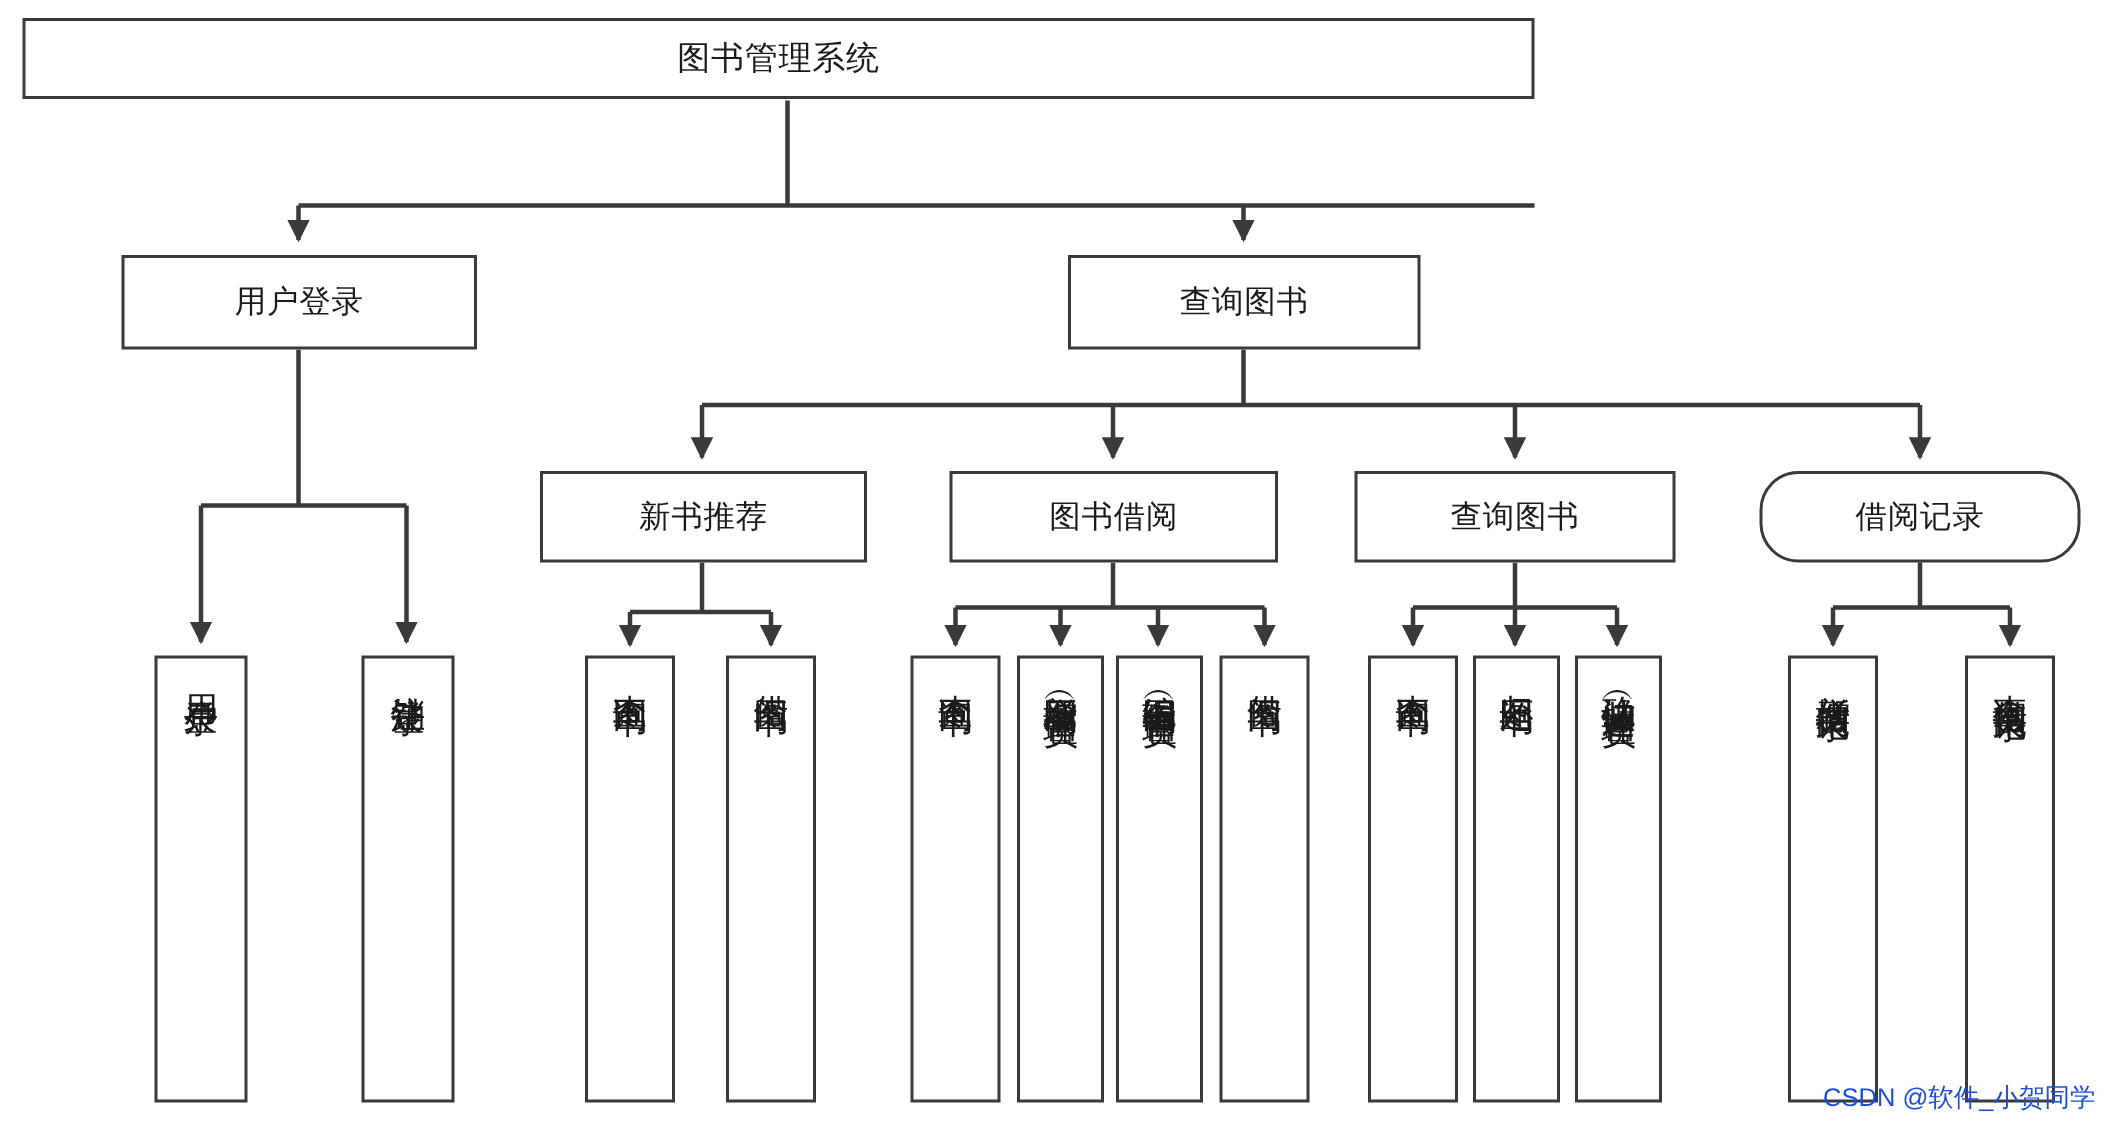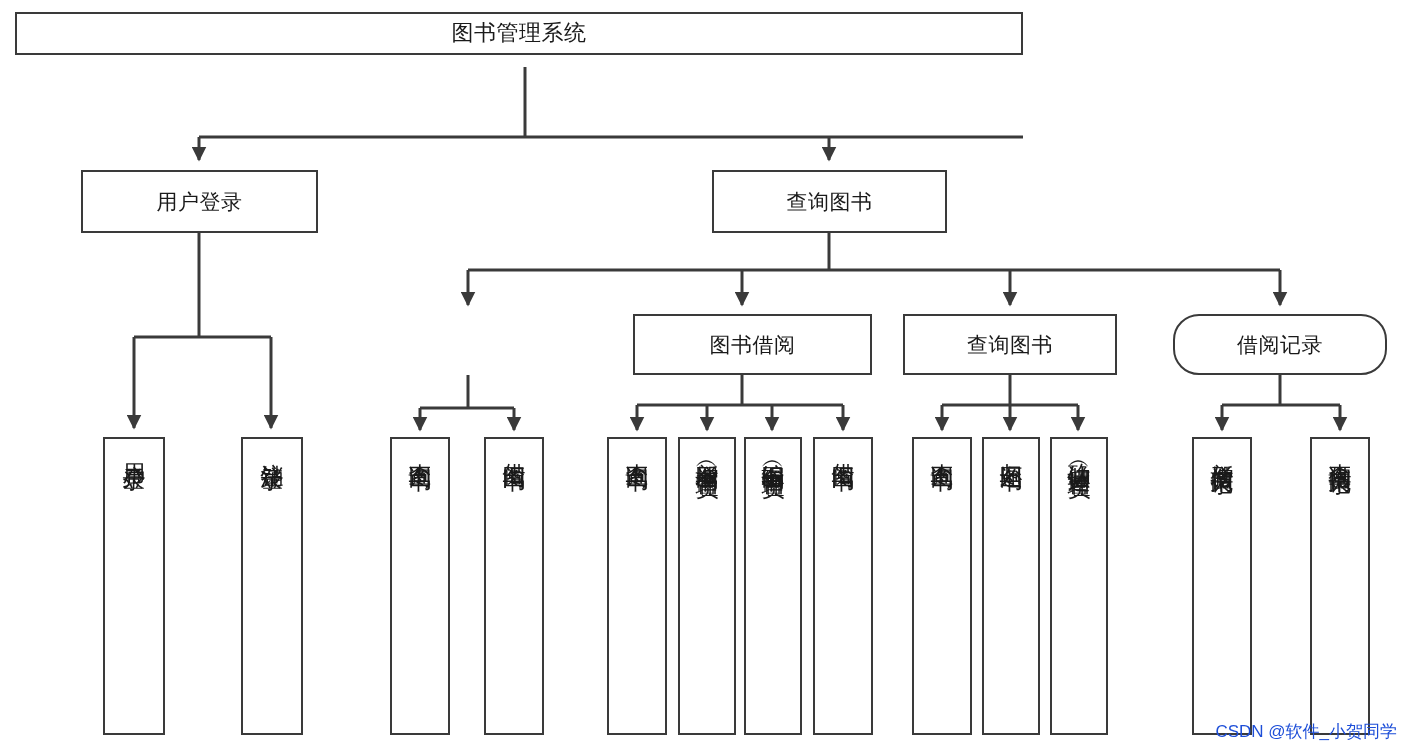--- a/index.html
+++ b/index.html
@@ -115,32 +115,35 @@
       <path d="M 1010 405 L 1010 430" marker-end="url(#arrow)"></path>
       <path d="M 1078 405 L 1078 430" marker-end="url(#arrow)"></path>
 
       <path d="M 1280 375 L 1280 405"></path>
       <path d="M 1222 405 L 1340 405"></path>
       <path d="M 1222 405 L 1222 430" marker-end="url(#arrow)"></path>
       <path d="M 1340 405 L 1340 430" marker-end="url(#arrow)"></path>
     </g>
   </svg>
 
-  <div class="node horizontal root" style="left:15px; top:12px; width:1008px; height:43px;">
+  <div class="node horizontal root" style="left:15px; top:12px; width:1008px; height:54px;">
     <span class="node-label">图书管理系统</span>
   </div>
 
   <div class="node horizontal" style="left:81px; top:170px; width:237px; height:63px;">
     <span class="node-label">用户登录</span>
   </div>
   <div class="node horizontal" style="left:712px; top:170px; width:235px; height:63px;">
     <span class="node-label">查询图书</span>
   </div>
 
-  <div class="node horizontal" style="left:633px; top:314px; width:239px; height:61px;justify-content:center;">
+  <div class="node horizontal" style="left:360px; top:314px; width:218px; height:61px;">
+    <span class="node-label">新书推荐</span>
+  </div>
+  <div class="node horizontal" style="left:633px; top:314px; width:219px; height:61px;justify-content:center;">
     <span class="node-label">图书借阅</span>
   </div>
   <div class="node horizontal" style="left:903px; top:314px; width:214px; height:61px;">
     <span class="node-label">查询图书</span>
   </div>
   <div class="node horizontal" style="left:1173px; top:314px; width:214px; height:61px;border-radius:26px;">
     <span class="node-label">借阅记录</span>
   </div>
 
   <div class="node vertical" style="left:103px; top:437px; width:62px; height:298px;">

